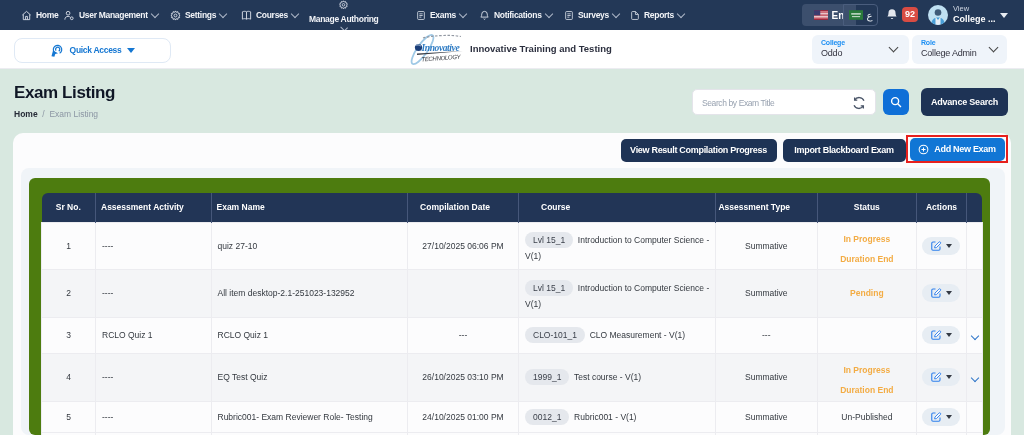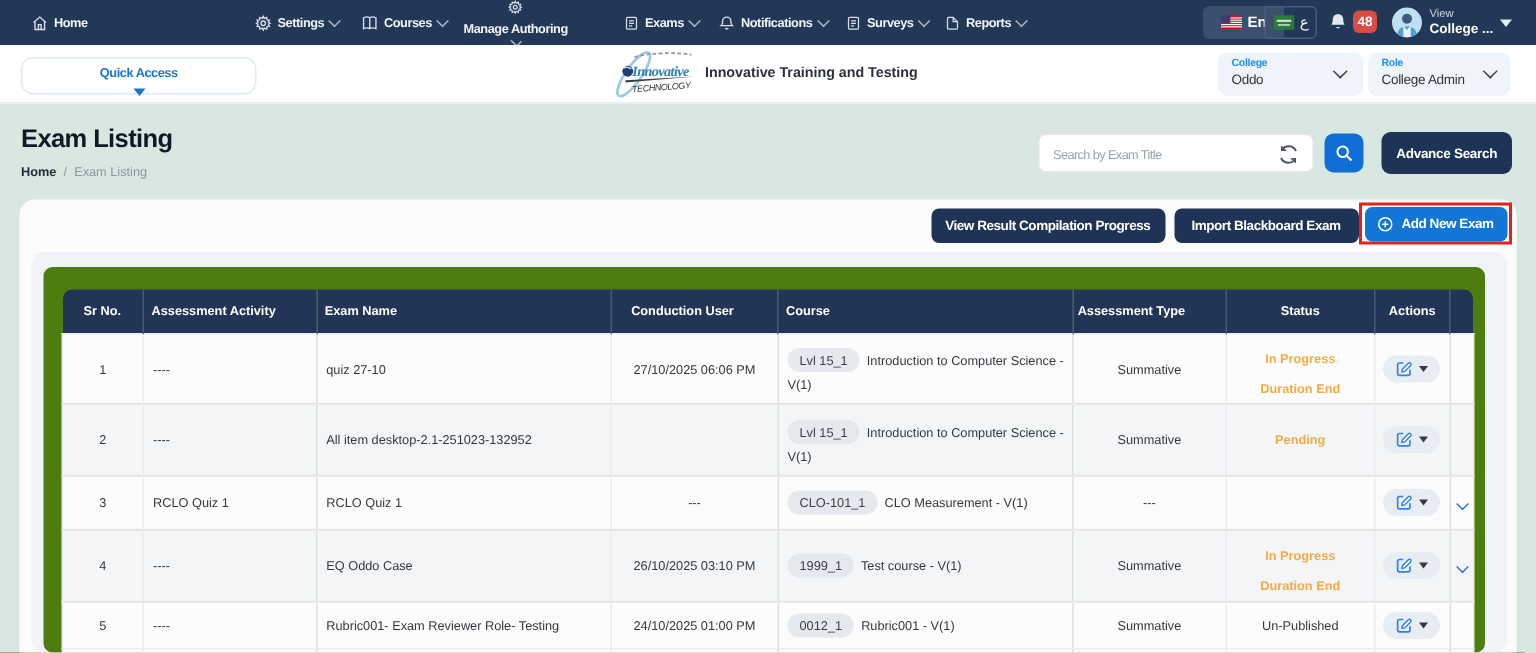--- a/index.html
+++ b/index.html
@@ -7,21 +7,21 @@
 body { font-family:"Liberation Sans", sans-serif; position:relative; background:#d8e8e0; }
 
 
 .topnav { position:absolute; left:0; top:0; width:1024px; height:30px; background:#233857; color:#fff; }
 .nav-item { position:absolute; top:0; height:30px; display:flex; align-items:center; gap:4px; font-size:8.5px; letter-spacing:-0.3px; font-weight:bold; color:#f2f4f8; white-space:nowrap; }
 .nav-item svg { display:block; }
 .chev { display:inline-block; width:6px; height:6px; border-right:1.5px solid #aeb8c9; border-bottom:1.5px solid #aeb8c9; transform:rotate(45deg); margin-top:-3px; }
 
 
 .bar2 { position:absolute; left:0; top:30px; width:1024px; height:39px; background:#fff; border-bottom:1px solid #ececf1; }
-.qa-btn { position:absolute; left:14px; top:7.5px; width:157px; height:25px; border:1px solid #dfe9f5; border-radius:8px; background:#fff; display:flex; align-items:center; justify-content:center; gap:6px; color:#1577d2; font-size:8.5px; letter-spacing:-0.3px; font-weight:bold;flex-direction:column; }
+.qa-btn { position:absolute; left:14px; top:7.5px; width:157px; height:25px; border:1px solid #dfe9f5; border-radius:8px; background:#fff; display:flex; align-items:center; justify-content:center; gap:6px; color:#1577d2; font-size:8.5px; letter-spacing:-0.3px; font-weight:bold; }
 .qa-caret { width:0; height:0; border-left:4px solid transparent; border-right:4px solid transparent; border-top:5px solid #1577d2; }
 .brand-title { position:absolute; left:470px; top:13px; font-size:9.5px; font-weight:bold; color:#2b2f3e; }
 .selbox { position:absolute; top:4.5px; height:29px; background:#eff4fa; border-radius:6px; padding:3px 9px; }
 .selbox .lbl { font-size:7px; letter-spacing:-0.2px; font-weight:bold; color:#1d8ff2; line-height:9px; }
 .selbox .val { font-size:9px; letter-spacing:-0.2px; color:#32323e; line-height:13px; }
 .selchev { position:absolute; width:7px; height:7px; border-right:1.6px solid #444; border-bottom:1.6px solid #444; transform:rotate(45deg); }
 
 
 .h1 { position:absolute; left:14px; top:83px; font-size:17px; font-weight:bold; color:#101726; letter-spacing:-0.4px; }
 .crumbs { position:absolute; left:14px; top:109px; font-size:8.5px; color:#8c96a4; }
@@ -61,20 +61,27 @@
 </style>
 </head>
 <body>
 
 <div class="topnav" id="topnav">
   <div class="nav-item" style="left:21px;">
     <svg width="11" height="11" viewBox="0 0 24 24" fill="none" stroke="#d9dee8" stroke-width="2">
         <path d="M3 11 L12 3 L21 11 M5 9.5 V21 H19 V9.5 M10 21 V14 H14 V21"></path>
       </svg>
     Home</div>
+  <div class="nav-item" style="left:63px;">
+    <svg width="12" height="11" viewBox="0 0 24 24" fill="none" stroke="#d9dee8" stroke-width="2">
+        <circle cx="10" cy="7" r="4"></circle>
+        <path d="M3 21 C3 16 6 14 10 14 C12 14 14 14.5 15 16"></path>
+        <circle cx="18" cy="18" r="3"></circle>
+      </svg>
+    User Management <span class="chev"></span></div>
   <div class="nav-item" style="left:170px;">
     <svg width="11" height="11" viewBox="0 0 24 24" fill="none" stroke="#d9dee8" stroke-width="2">
         <circle cx="12" cy="12" r="3.2"></circle>
         <path d="M12 2 L13.5 5 L17 3.5 L17.5 7 L21 7.5 L19.5 10.5 L22 12 L19.5 13.5 L21 16.5 L17.5 17 L17 20.5 L13.5 19 L12 22 L10.5 19 L7 20.5 L6.5 17 L3 16.5 L4.5 13.5 L2 12 L4.5 10.5 L3 7.5 L6.5 7 L7 3.5 L10.5 5 Z"></path>
       </svg>
     Settings <span class="chev"></span></div>
   <div class="nav-item" style="left:241px;">
     <svg width="11" height="11" viewBox="0 0 24 24" fill="none" stroke="#d9dee8" stroke-width="2">
         <path d="M12 4 C10 2.5 6 2.5 3 4 V20 C6 18.5 10 18.5 12 20 C14 18.5 18 18.5 21 20 V4 C18 2.5 14 2.5 12 4 V20"></path>
       </svg>
@@ -125,21 +132,21 @@
     <svg width="14" height="10" viewBox="0 0 19 13">
         <rect width="19" height="13" fill="#2a7a3b"></rect>
         <rect x="3" y="4" width="13" height="2" fill="#e9f0ea" opacity="0.85"></rect>
         <rect x="4" y="8" width="11" height="1.4" fill="#e9f0ea" opacity="0.85"></rect>
       </svg>
     <span style="font-size:10px; color:#e8ecf2;">ع</span>
     </div>
   <svg style="position:absolute; left:885px; top:7px;" width="14" height="15" viewBox="0 0 24 24" fill="#e3e7ee">
       <path d="M18 9 A6 6 0 0 0 6 9 C6 14 4 15.5 4 15.5 H20 C20 15.5 18 14 18 9 Z M9.8 18 A2.3 2.3 0 0 0 14.2 18 Z"></path>
     </svg>
-  <div style="position:absolute; left:902px; top:7px; width:16px; height:15px; background:#d84c43; border-radius:4px; color:#fff; font-size:9px; font-weight:bold; text-align:center; line-height:15px;">48</div>
+  <div style="position:absolute; left:902px; top:7px; width:16px; height:15px; background:#d84c43; border-radius:4px; color:#fff; font-size:9px; font-weight:bold; text-align:center; line-height:15px;">92</div>
   <div style="position:absolute; left:928px; top:5px; width:20px; height:20px; border-radius:50%; background:#bfe0f2; overflow:hidden;">
     <svg width="20" height="20" viewBox="0 0 24 24">
         <circle cx="12" cy="9" r="4" fill="#3e5a78"></circle>
         <path d="M4 24 C4 17 8 15 12 15 C16 15 20 17 20 24 Z" fill="#4a9fd8"></path>
         <path d="M9 14 L12 18 L15 14 L15 24 H9 Z" fill="#e8eef5"></path>
       </svg></div>
   <div style="position:absolute; left:953px; top:4px; color:#fff;">
     <div style="font-size:7.5px; color:#cfd6e2; line-height:9px;">View</div>
     <div style="font-size:9px; font-weight:bold; line-height:12px;">College ...</div>
     </div>
@@ -218,22 +225,22 @@
             <col style="width:102.5px">
             <col style="width:98.7px">
             <col style="width:50.6px">
             <col style="width:15.7px">
       </colgroup>
       <tbody>
             <tr class="hd">
         <th>Sr No.</th>
               <th style="text-align:left;padding-left:5px;">Assessment Activity</th>
               <th style="text-align:left;padding-left:5px;">Exam Name</th>
-              <th class="pr16">Conduction User</th>
-              <th style="text-align:left;padding-left:5px;">Course</th>
+              <th class="pr16">Compilation Date</th>
+              <th style="text-align:left;padding-left:22px;">Course</th>
               <th class="pr12">Assessment Type</th>
               <th>Status</th>
               <th>Actions</th>
               <th></th>
       </tr>
       <tr class="r1">
         <td>1</td>
               <td class="l">----</td>
               <td class="l">quiz 27-10</td>
               <td>27/10/2025 06:06 PM</td>
@@ -279,21 +286,21 @@
                     <path d="M20 13 V18 A2.5 2.5 0 0 1 17.5 20.5 H6 A2.5 2.5 0 0 1 3.5 18 V6.5 A2.5 2.5 0 0 1 6 4 H11"></path>
                     <path d="M9.2 15.8 L9.9 12.2 L17.8 4.3 A2.1 2.1 0 0 1 20.8 7.3 L12.9 15.2 L9.2 15.8 Z" fill="#fdfdfe" stroke-width="1.9"></path>
                   </svg>
                   <span class="act-caret"></span>
                 </span></td>
               <td><span class="bluechev"></span></td>
       </tr>
       <tr class="r4 alt">
         <td>4</td>
               <td class="l">----</td>
-              <td class="l">EQ Oddo Case</td>
+              <td class="l">EQ Test Quiz</td>
               <td>26/10/2025 03:10 PM</td>
         <td class="l"><span class="pill">1999_1</span>&nbsp; Test course - V(1)</td>
         <td>Summative</td>
               <td class="orange two">In Progress<br>Duration End</td>
         <td><span class="act-btn">
                   <svg width="12" height="12" viewBox="0 0 24 24" fill="none" stroke="#2f80ed" stroke-width="2.2">
                     <path d="M20 13 V18 A2.5 2.5 0 0 1 17.5 20.5 H6 A2.5 2.5 0 0 1 3.5 18 V6.5 A2.5 2.5 0 0 1 6 4 H11"></path>
                     <path d="M9.2 15.8 L9.9 12.2 L17.8 4.3 A2.1 2.1 0 0 1 20.8 7.3 L12.9 15.2 L9.2 15.8 Z" fill="#fdfdfe" stroke-width="1.9"></path>
                   </svg>
                   <span class="act-caret"></span>

